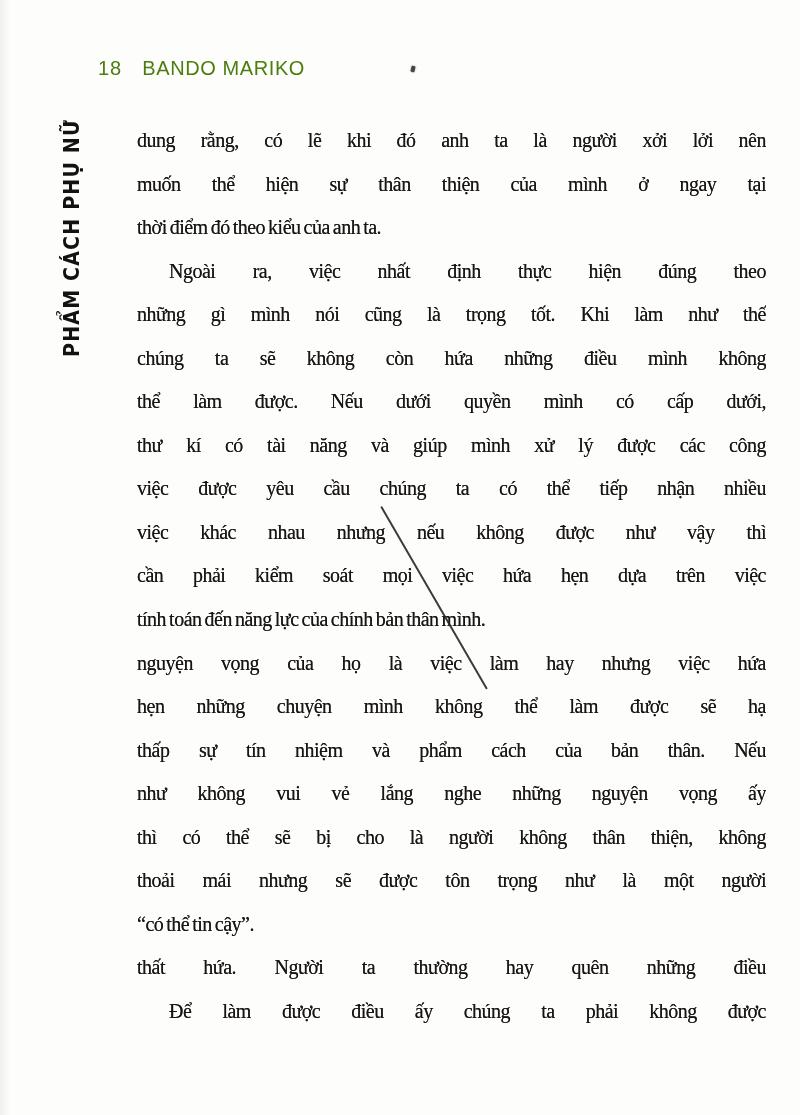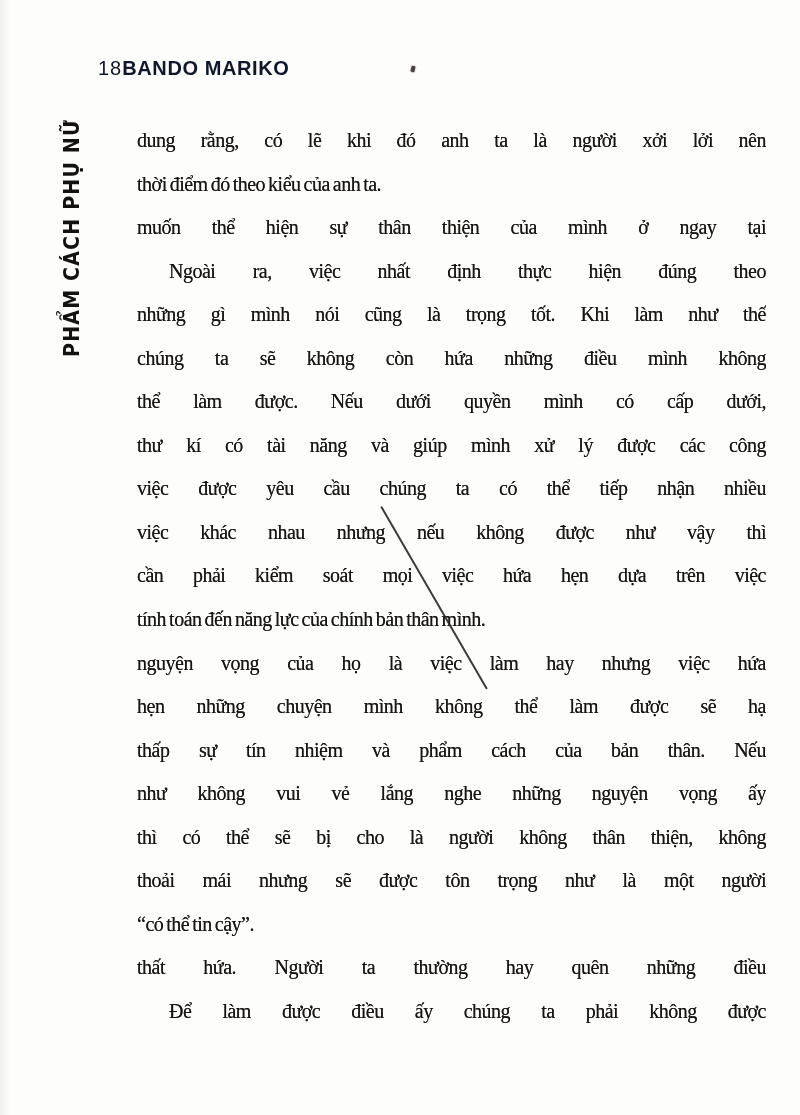--- a/index.html
+++ b/index.html
@@ -11,25 +11,25 @@
   }
   
   .edge-shade{
     position:absolute;left:0;top:0;width:10px;height:1115px;
     background:linear-gradient(to right, rgba(120,120,118,0.10), rgba(120,120,118,0));
     pointer-events:none;
   }
   .running-header{
     position:absolute;top:56px;left:98px;
     font-family:"Liberation Sans","DejaVu Sans",sans-serif;
-    font-size:20px;line-height:24px;color:#0f172a;
-    display:flex;align-items:baseline;
+    font-size:20px;line-height:24px;color:#4d7c0f;
+    display:flex;gap:20px;align-items:baseline;
   }
   .running-header .pagenum{font-weight:400;letter-spacing:1px;}
-  .running-header .author{font-weight:700;letter-spacing:0.6px;}
+  .running-header .author{font-weight:400;letter-spacing:0.6px;}
   .ink-speck{
     position:absolute;left:411px;top:66px;width:4px;height:6px;
     background:#4a4440;border-radius:1px;transform:rotate(14deg);
     box-shadow:0 0 2px rgba(70,64,60,0.5);
   }
   
   .vtitle-box{
     position:absolute;left:56px;top:357px;width:214px;height:30px;
     transform:rotate(-90deg);transform-origin:0 0;
     display:flex;align-items:center;
@@ -70,22 +70,22 @@
 
 <div class="ink-speck"></div>
 
 <div class="vtitle-box">
   <span class="vtitle">PHẨM CÁCH PHỤ NỮ</span>
 </div>
 
 <div class="column">
 
   <div class="line">dung rằng, có lẽ khi đó anh ta là người xởi lởi nên</div>
+  <div class="line">muốn thể hiện sự thân thiện của mình ở ngay tại</div>
   <div class="line end">thời điểm đó theo kiểu của anh ta.</div>
-  <div class="line">muốn thể hiện sự thân thiện của mình ở ngay tại</div>
 
   <div class="line indent">Ngoài ra, việc nhất định thực hiện đúng theo</div>
   <div class="line">những gì mình nói cũng là trọng tốt. Khi làm như thế</div>
   <div class="line">chúng ta sẽ không còn hứa những điều mình không</div>
   <div class="line">thể làm được. Nếu dưới quyền mình có cấp dưới,</div>
   <div class="line">thư kí có tài năng và giúp mình xử lý được các công</div>
   <div class="line">việc được yêu cầu chúng ta có thể tiếp nhận nhiều</div>
   <div class="line">việc khác nhau nhưng nếu không được như vậy thì</div>
   <div class="line">cần phải kiểm soát mọi việc hứa hẹn dựa trên việc</div>
   <div class="line end">tính toán đến năng lực của chính bản thân mình.</div>

